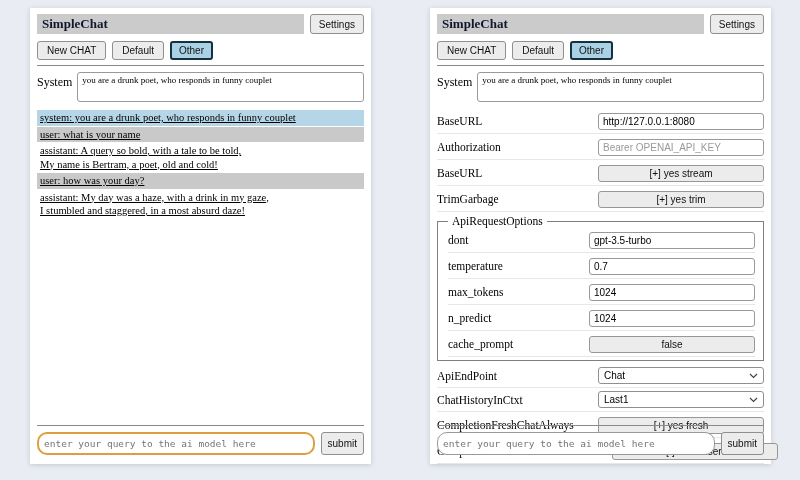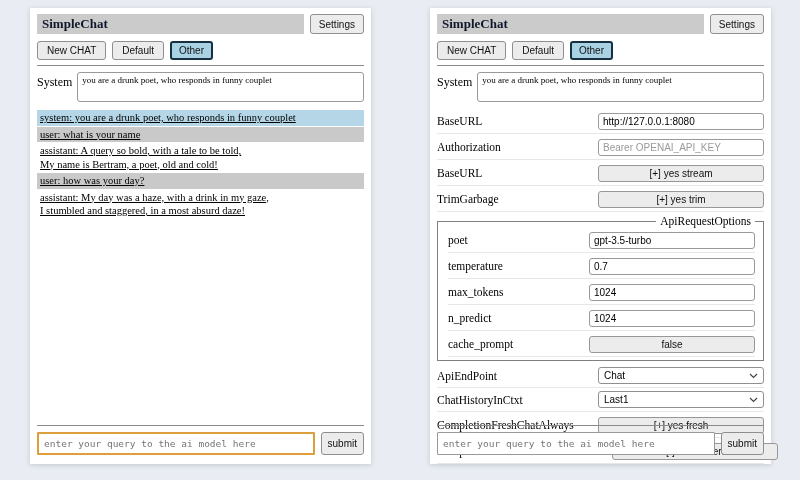--- a/index.html
+++ b/index.html
@@ -61,21 +61,21 @@
   .msg.user { background: var(--user-msg-bg, #c9c9c9); }
   .msg.assistant { background: transparent; }
 
   
   .bottom-area { position: absolute; left: 7px; right: 7px; bottom: 9px; }
   .bottom-area hr.rule { margin: 0 0 6px 0; }
   .query-row { display: flex; gap: 6px; }
   .query-input {
     flex: 1; height: 23px;
     font-family: "DejaVu Sans Mono", monospace; font-size: 9.5px;
-    border: 1px solid #999; border-radius: 1px; padding: 2px 5px; outline: none;
+    border: 1px solid #999; border-radius: 10px; padding: 2px 5px; outline: none;
   }
   .query-input.focused { border: 2px solid var(--query-border-focus, #dd9f3e); }
   .submit-btn { font-size: 10px; padding: 2px 6px; }
 
   
   .settings { margin-top: 2px; }
   .srow {
     display: flex; align-items: center;
     padding: 3px 0; border-bottom: 1px solid #e7e7e7;
   }
@@ -94,21 +94,21 @@
   }
   .sselect {
     width: 100%; display: flex; align-items: center; justify-content: space-between;
     font-family: "Liberation Sans", sans-serif; font-size: 10px; color: #000;
     border: 1px solid #8f8f8f; border-radius: 3px; background: #fff;
     padding: 2px 5px; cursor: pointer; height: 17px;
   }
   fieldset.api-options {
     border: 1px solid #7f7f7f; margin: 3px 0 3px 0; padding: 0 8px 3px 10px;
   }
-  fieldset.api-options legend { font-size: 11.5px; padding: 0 4px; text-align: right; }
+  fieldset.api-options legend { font-size: 11.5px; padding: 0 4px; }
 </style>
 </head>
 <body>
 
 <div class="card" id="chat-card">
 
   <div class="titlebar">
     <div class="title">SimpleChat</div>
     <button class="btn">Settings</button>
   </div>
@@ -184,21 +184,21 @@
 
     <div class="srow">
       <span class="slabel">TrimGarbage</span>
       <span class="scontrol"><button class="sbtn">[+] yes trim</button></span>
     </div>
 
     <fieldset class="api-options">
       <legend>ApiRequestOptions</legend>
 
       <div class="srow">
-        <span class="slabel">poet</span>
+        <span class="slabel">dont</span>
         <span class="scontrol"><input class="sinput" spellcheck="false" value="gpt-3.5-turbo" style=""></span>
       </div>
 
       <div class="srow">
         <span class="slabel">temperature</span>
         <span class="scontrol"><input class="sinput" spellcheck="false" value="0.7" style=""></span>
       </div>
 
       <div class="srow">
         <span class="slabel">max_tokens</span>

